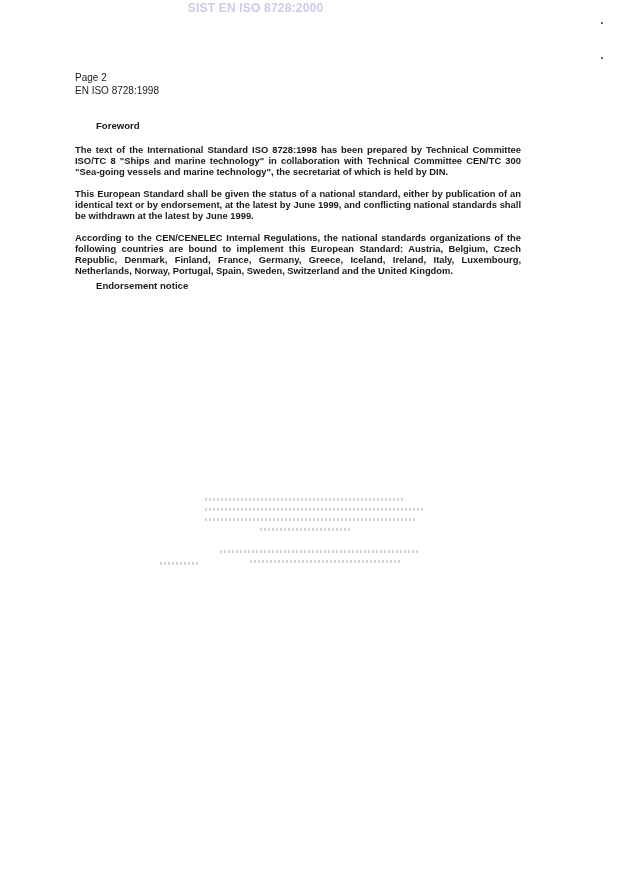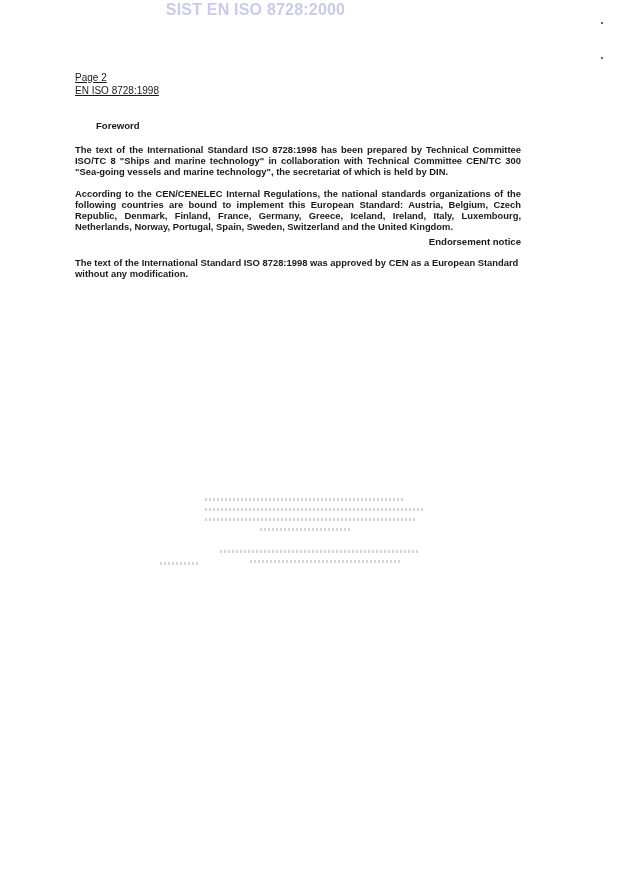--- a/index.html
+++ b/index.html
@@ -1,46 +1,46 @@
 <!DOCTYPE html>
 <html><head>
 <meta charset="utf-8">
 <style>
   html, body { margin: 0; padding: 0; background: #ffffff; }
   body { width: 619px; height: 876px; position: relative; overflow: hidden;
          font-family: "Liberation Sans", sans-serif; color: #1a1a1a; }
   .watermark { position: absolute; top: 1px; left: 0; width: 511px; text-align: center;
-               font-weight: bold; font-size: 16px; color: #c9cbe8; letter-spacing: 0.2px; }
+               font-weight: bold; font-size: 12px; color: #c9cbe8; letter-spacing: 0.2px; }
   .speck { position: absolute; width: 2px; height: 2px; background: #333; border-radius: 1px; }
-  .header { position: absolute; left: 75px; top: 72px; font-size: 10px; line-height: 12.5px; text-decoration: underline; }
+  .header { position: absolute; left: 75px; top: 72px; font-size: 10px; line-height: 12.5px; }
   .content { position: absolute; left: 75px; top: 120px; width: 446px; font-size: 9.4px; line-height: 11px; }
   .h { font-weight: bold; font-size: 9.6px; margin: 0 0 13px 0; padding-left: 21px; }
-  .h.center { text-align: right; margin-bottom: 10px; }
+  .h.center { text-align: left; margin-bottom: 10px; }
   .p { margin: 0 0 11px 0; text-align: justify; font-weight: bold; }
   .stamp { position: absolute; left: 160px; top: 470px; width: 320px; height: 110px; opacity: 0.35; }
   .stamp .line { position: absolute; height: 3px; background: repeating-linear-gradient(90deg,#888 0 2px,transparent 2px 4px); }
 </style>
 </head>
 <body>
 
 <div class="watermark">SIST EN ISO 8728:2000</div>
 <div class="speck" style="left:601px;top:22px;"></div>
 <div class="speck" style="left:601px;top:57px;"></div>
 
 <div class="header">
   <div>Page 2</div>
   <div>EN ISO 8728:1998</div>
 </div>
 
 <div class="content">
   <div class="h">Foreword</div>
   <p class="p">The text of the International Standard ISO 8728:1998 has been prepared by Technical Committee ISO/TC 8 "Ships and marine technology" in collaboration with Technical Committee CEN/TC 300 "Sea-going vessels and marine technology", the secretariat of which is held by DIN.</p>
+  <p class="p">This European Standard shall be given the status of a national standard, either by publication of an identical text or by endorsement, at the latest by June 1999, and conflicting national standards shall be withdrawn at the latest by June 1999.</p>
   <p class="p" style="margin-bottom:4px;">According to the CEN/CENELEC Internal Regulations, the national standards organizations of the following countries are bound to implement this European Standard: Austria, Belgium, Czech Republic, Denmark, Finland, France, Germany, Greece, Iceland, Ireland, Italy, Luxembourg, Netherlands, Norway, Portugal, Spain, Sweden, Switzerland and the United Kingdom.</p>
   <div class="h center">Endorsement notice</div>
-  <p class="p" style="text-align:left;">The text of the International Standard ISO 8728:1998 was approved by CEN as a European Standard without any modification.</p>
 </div>
 
 <div class="stamp">
   <div class="line" style="left:45px;top:28px;width:200px;"></div>
   <div class="line" style="left:45px;top:38px;width:220px;"></div>
   <div class="line" style="left:45px;top:48px;width:210px;"></div>
   <div class="line" style="left:100px;top:58px;width:90px;"></div>
   <div class="line" style="left:60px;top:80px;width:200px;"></div>
   <div class="line" style="left:90px;top:90px;width:150px;"></div>
   <div class="line" style="left:0px;top:92px;width:40px;"></div>

